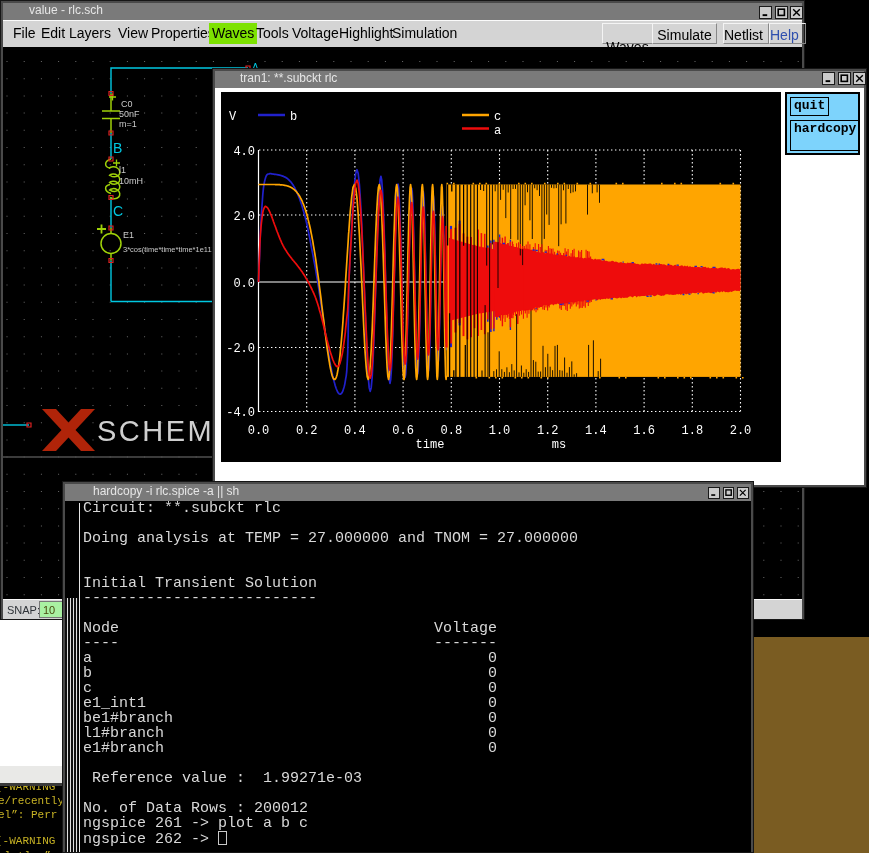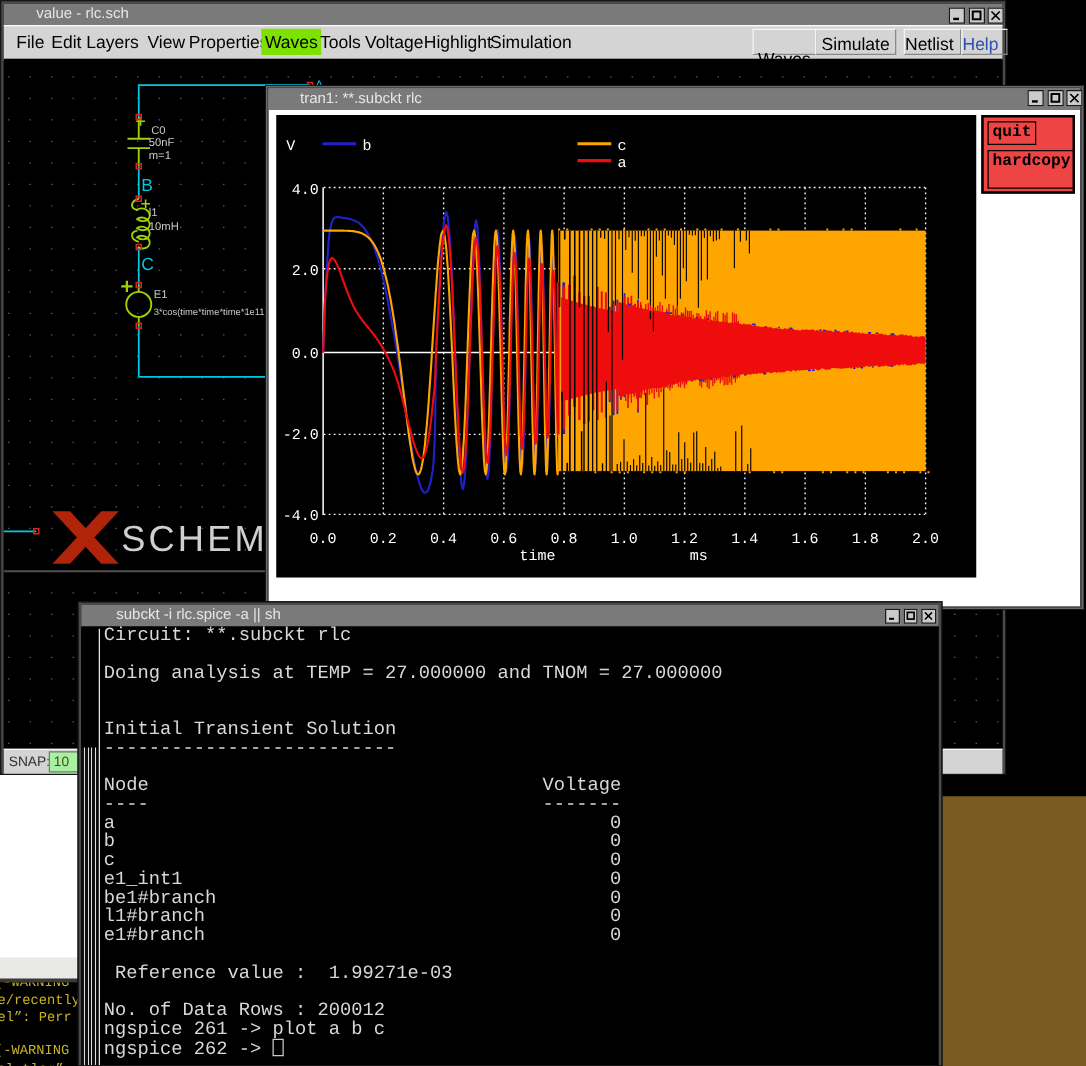--- a/index.html
+++ b/index.html
@@ -270,30 +270,30 @@
 <text x="209" y="356" text-anchor="middle" font-family="Liberation Mono, monospace" font-size="12px" fill="#ffffff">time</text>
 <text x="338" y="356" text-anchor="middle" font-family="Liberation Mono, monospace" font-size="12px" fill="#ffffff">ms</text>
 <text x="8" y="28" font-family="Liberation Mono, monospace" font-size="12px" fill="#ffffff">V</text>
 <line x1="37" y1="23" x2="64" y2="23" stroke="#2121cc" stroke-width="2.5"></line>
 <text x="69" y="28" font-family="Liberation Mono, monospace" font-size="12px" fill="#ffffff">b</text>
 <line x1="241" y1="23" x2="268" y2="23" stroke="#ffa500" stroke-width="2.5"></line>
 <text x="273" y="28" font-family="Liberation Mono, monospace" font-size="12px" fill="#ffffff">c</text>
 <line x1="241" y1="36.5" x2="268" y2="36.5" stroke="#ee0c0c" stroke-width="2.5"></line>
 <text x="273" y="41.5" font-family="Liberation Mono, monospace" font-size="12px" fill="#ffffff">a</text>
 </svg>
- <div style="position:absolute;left:572px;top:23px;width:75px;height:63px;border:2px solid #000;background:#ef4444;box-sizing:border-box">
+ <div style="position:absolute;left:572px;top:23px;width:75px;height:63px;border:2px solid #000;background:#7dd3fc;box-sizing:border-box">
    <span style="position:absolute;left:3px;top:3px;border:1.5px solid #000;font:bold 13px 'Liberation Mono',monospace;padding:0px 3px 2px 3px">quit</span>
    <span style="position:absolute;left:3px;top:26px;border:1.5px solid #000;font:bold 13px 'Liberation Mono',monospace;padding:0px 3px 14px 3px">hardcopy</span>
  </div>
 </div>
 
 <div class="win" id="term" style="left:62px;top:481px;width:692px;height:372px;background:#000">
  <div class="frame" style="border-bottom:none"></div>
  <div class="tbar"></div>
- <div class="ttext" style="left:30px">subckt -i rlc.spice -a || sh</div>
+ <div class="ttext" style="left:30px">hardcopy -i rlc.spice -a || sh</div>
  <div style="position:absolute;width:11.5px;height:11.5px;background:#cbcbcb;border:1px solid #1a1a1a;box-sizing:border-box;left:645px;top:5px">
       <svg width="9.5" height="9.5" viewBox="0 0 11 11" style="position:absolute;left:0;top:0">
         <rect x="2.6" y="7.2" width="4.6" height="1.9" fill="#000"></rect>
       </svg>
     </div>
     <div style="position:absolute;width:11.5px;height:11.5px;background:#cbcbcb;border:1px solid #1a1a1a;box-sizing:border-box;left:659.5px;top:5px">
       <svg width="9.5" height="9.5" viewBox="0 0 11 11" style="position:absolute;left:0;top:0">
         <rect x="2.2" y="2.2" width="6.2" height="6.2" fill="none" stroke="#000" stroke-width="1.6"></rect>
       </svg>
     </div>

